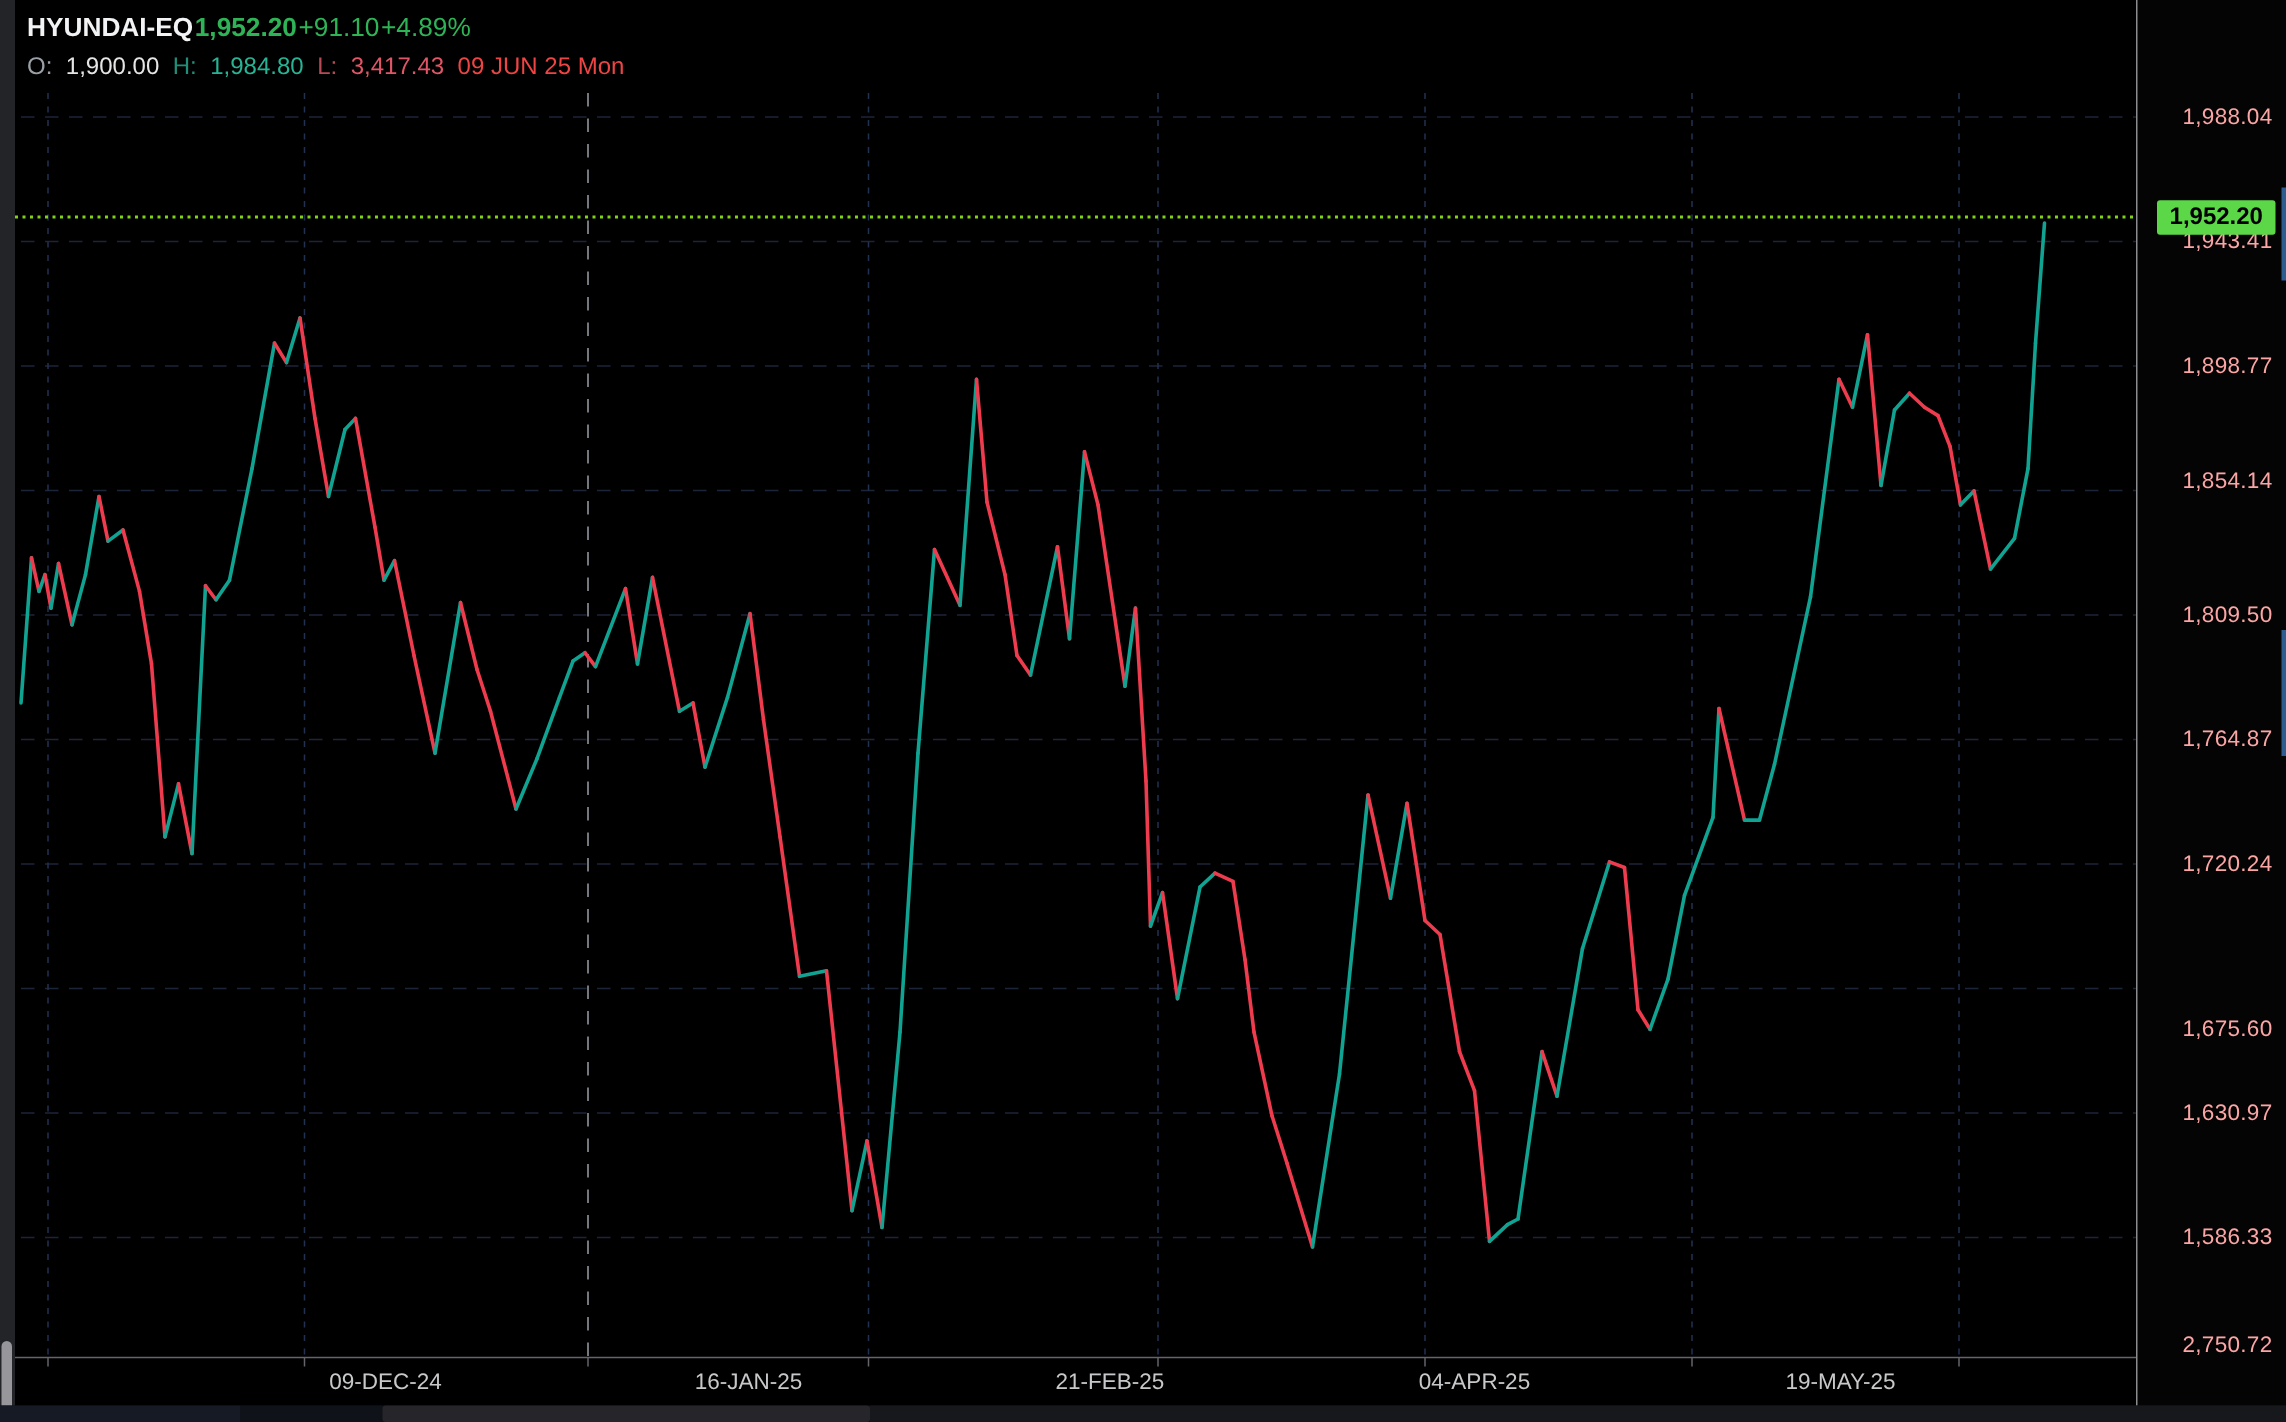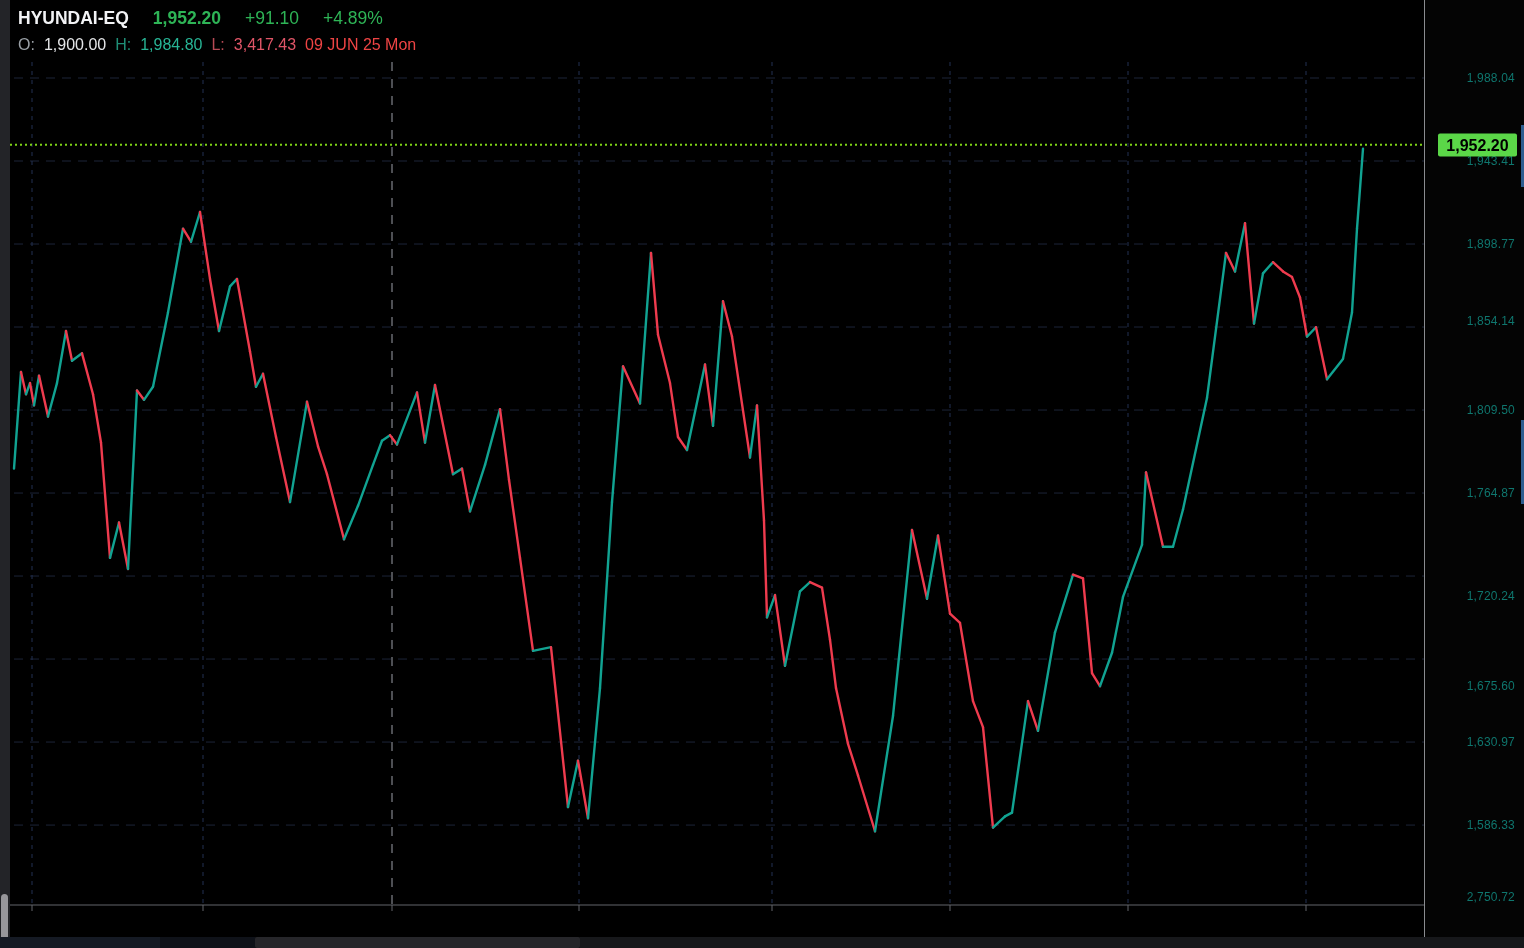--- a/index.html
+++ b/index.html
@@ -6,35 +6,35 @@
   #app{position:relative;width:1524px;height:948px;background:#000;overflow:hidden;
        font-family:"Liberation Sans",sans-serif;}
   
   #left-gutter{position:absolute;left:0;top:0;width:10px;height:948px;background:#232428;}
   #left-thumb{position:absolute;left:1px;top:894px;width:7px;height:50px;background:#97979b;border-radius:4px;}
   
   #chart-svg{position:absolute;left:0;top:0;}
   
   #price-axis{position:absolute;left:1424px;top:0;width:100px;height:948px;background:#040404;
       border-left:1px solid #8a8c90;}
-  .price-label{position:absolute;right:10px;transform:translateY(-50%);color:#0f766e;
-      font-size:12px;letter-spacing:.2px;white-space:nowrap;}
+  .price-label{position:absolute;right:10px;transform:translateY(-50%);color:#fca5a5;
+      font-size:15px;letter-spacing:.2px;white-space:nowrap;}
   #last-price-tag{position:absolute;left:13px;width:79px;height:23px;transform:translateY(-50%);
       background:#5bd748;color:#000;font-weight:bold;font-size:16px;line-height:23px;
       text-align:center;border-radius:2px;}
   .axis-sliver{position:absolute;left:96px;width:4px;background:#2d5d8f;}
   
   #date-axis{position:absolute;left:0;top:905px;width:1424px;height:43px;}
   .date-label{position:absolute;top:8px;transform:translateX(-50%);color:#c7c8ca;font-size:15px;white-space:nowrap;}
   
   #bottom-strip{position:absolute;left:0;top:937px;width:1524px;height:11px;background:#0e1013;}
   .strip-seg{position:absolute;top:0;height:11px;}
   
   #header{position:absolute;left:16px;top:6px;padding:2px 6px 4px 2px;background:rgba(0,0,0,.55);}
-  #header-line1{display:flex;align-items:baseline;gap:24px;font-size:17.5px;font-weight:bold;}
+  #header-line1{display:flex;align-items:baseline;gap:1px;font-size:17.5px;font-weight:bold;}
   #header-line2{display:flex;align-items:baseline;gap:9px;font-size:16px;margin-top:7px;}
   .sym{color:#f2f3f5;}
   .grn{color:#2eb456;}
   .lbl{color:#9aa0a6;font-weight:normal;}
   .val-o{color:#e4e5e7;}
   .val-h{color:#27b495;}
   .lbl-h{color:#1f8f77;}
   .val-l{color:#e05567;}
   .lbl-l{color:#b84a55;}
   .hdr-date{color:#ef4444;}
@@ -243,31 +243,38 @@
   </div>
 
   <div id="price-axis">
     <div id="price-labels">
         <div class="price-label" style="top: 78px;">1,988.04</div>
         <div class="price-label" style="top: 161px;">1,943.41</div>
         <div class="price-label" style="top: 244.019px;">1,898.77</div>
         <div class="price-label" style="top: 321px;">1,854.14</div>
         <div class="price-label" style="top: 410.037px;">1,809.50</div>
         <div class="price-label" style="top: 493.037px;">1,764.87</div>
-        <div class="price-label" style="top: 576.037px; margin-top: 20px;">1,720.24</div>
+        <div class="price-label" style="top: 576.037px;">1,720.24</div>
         <div class="price-label" style="top: 686px;">1,675.60</div>
         <div class="price-label" style="top: 742.056px;">1,630.97</div>
         <div class="price-label" style="top: 825.074px;">1,586.33</div>
         <div class="price-label" style="top: 897px;">2,750.72</div>
       </div>
     <div id="last-price-tag" style="top: 144.653px;">1,952.20</div>
     <div class="axis-sliver" style="top:125px;height:62px;"></div>
     <div class="axis-sliver" style="top:420px;height:84px;"></div>
   </div>
 
+  <div id="date-axis">
+      <div class="date-label" style="left: 257px;">09-DEC-24</div>
+      <div class="date-label" style="left: 499px;">16-JAN-25</div>
+      <div class="date-label" style="left: 740px;">21-FEB-25</div>
+      <div class="date-label" style="left: 983px;">04-APR-25</div>
+      <div class="date-label" style="left: 1227px;">19-MAY-25</div>
+    </div>
 
   <div id="bottom-strip">
     <div class="strip-seg" style="left:0;width:160px;background:#151a24;"></div>
     <div class="strip-seg" style="left:160px;width:95px;background:#0f1219;"></div>
     <div class="strip-seg" style="left:255px;width:325px;background:#26262a;border-radius:2px;"></div>
     <div class="strip-seg" style="left:580px;width:944px;background:#17181b;"></div>
   </div>
 
 </div>
 

